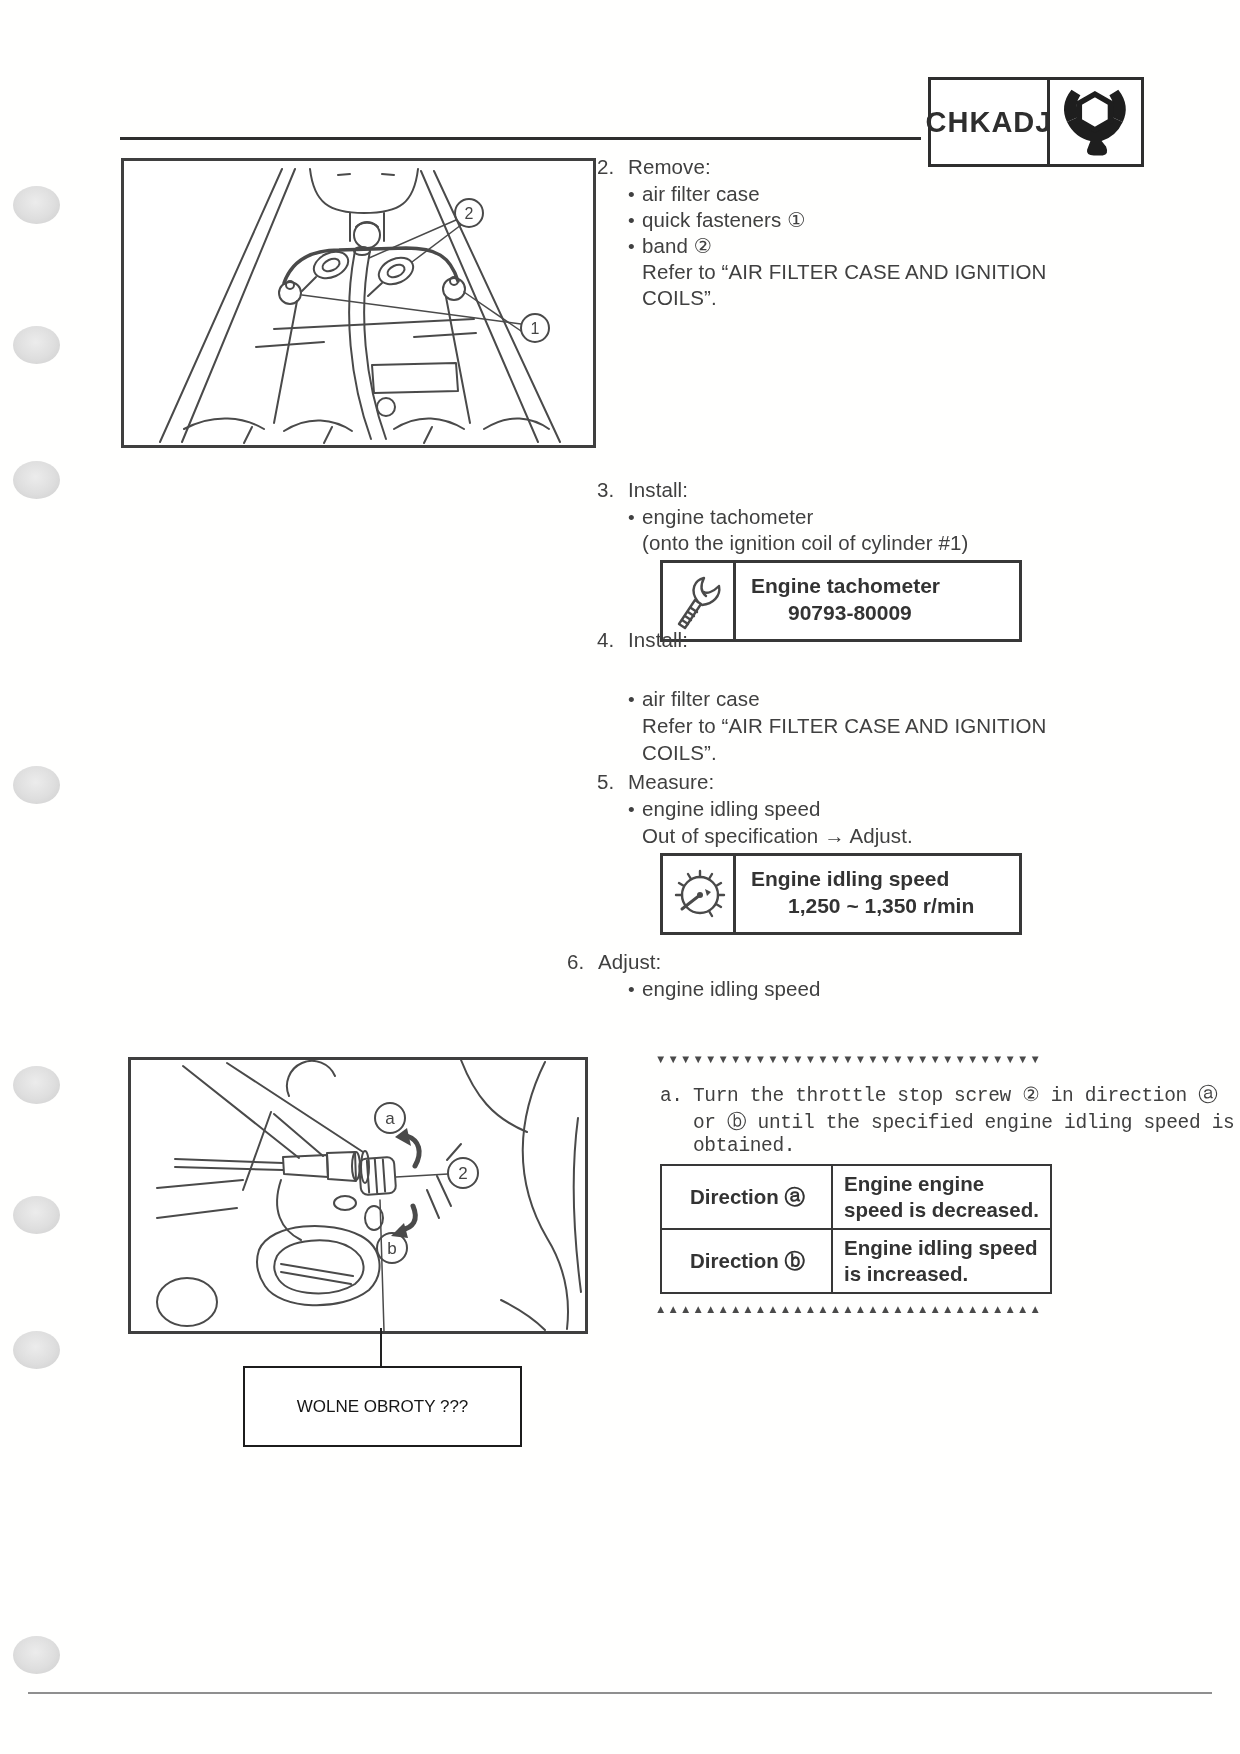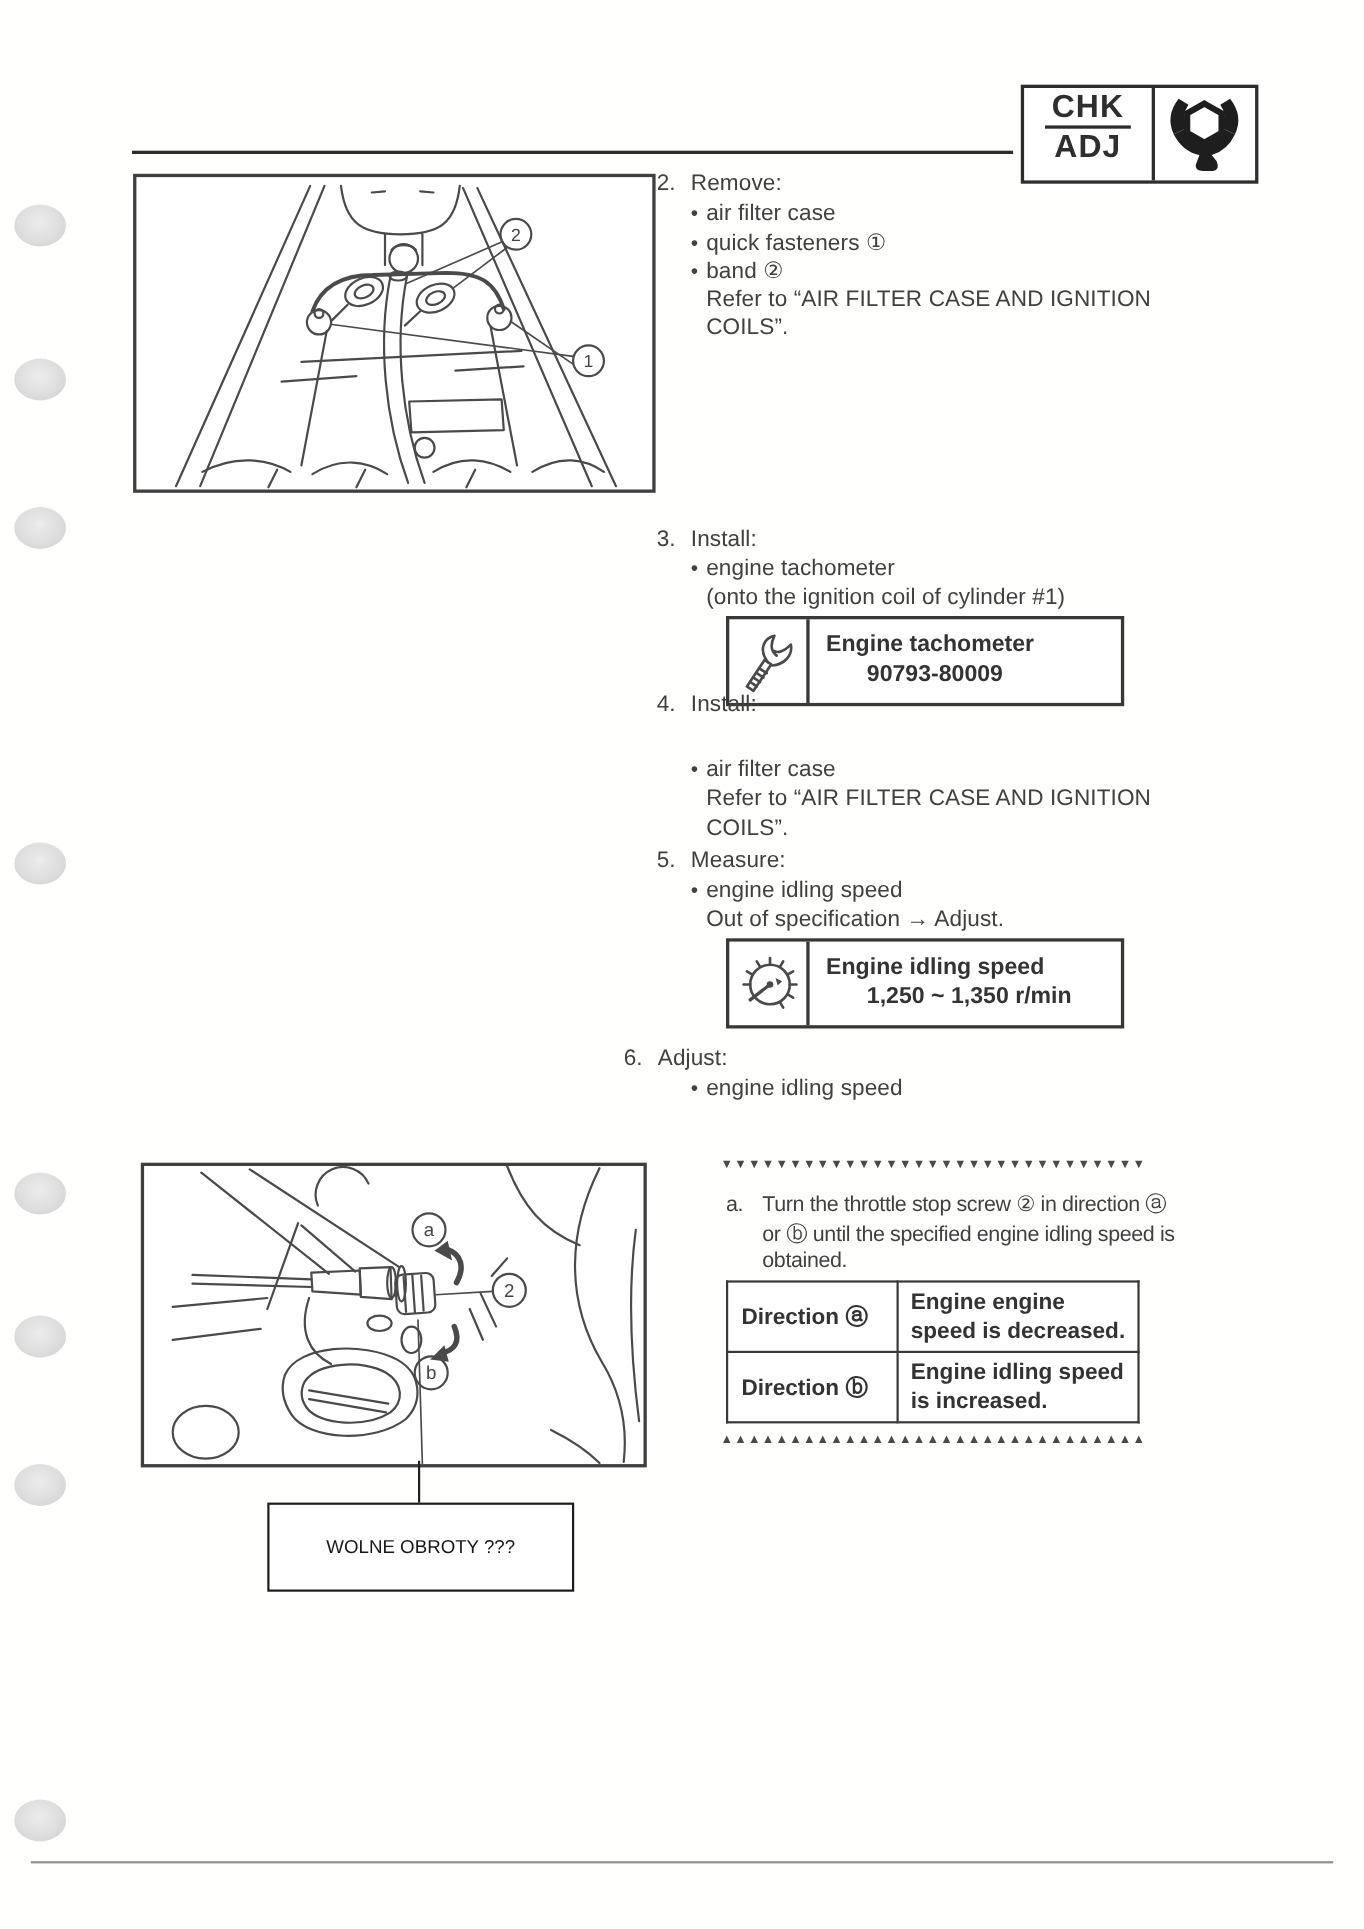--- a/index.html
+++ b/index.html
@@ -12,34 +12,34 @@
     background:radial-gradient(ellipse at 48% 42%, #ececec 0%, #dedede 55%, #cdcdcd 100%);
   }
   .t{position:absolute;font-size:20.5px;color:#404040;white-space:nowrap;letter-spacing:0.1px;}
   .marker{display:inline-block;width:31px;}
   .amarker{display:inline-block;width:33px;}
   .bul{display:inline-block;width:14px;font-size:19px;}
   .title-bar{position:absolute;left:190px;top:97px;width:750px;text-align:center;
     font-size:24px;font-weight:bold;color:#2d2d2d;letter-spacing:0.6px;}
   .rule{position:absolute;left:120px;top:137px;width:801px;height:3px;background:#2e2e2e;}
   .badge{position:absolute;left:928px;top:77px;width:210px;height:84px;border:3px solid #2e2e2e;display:flex;background:#fff;}
-  .badge-left{width:116px;border-right:3px solid #2e2e2e;display:flex;flex-direction:column;align-items:center;justify-content:flex-start;}
+  .badge-left{width:116px;border-right:3px solid #2e2e2e;display:flex;align-items:center;justify-content:center;}
   .badge-left .w{font-size:29px;font-weight:bold;color:#2e2e2e;line-height:34px;letter-spacing:1px;}
   .badge-div{width:78px;height:3px;background:#2e2e2e;}
   .badge-right{flex:1;display:flex;align-items:center;justify-content:center;}
   .figbox{position:absolute;border:3px solid #3f3f3f;background:#fff;}
   .spec{position:absolute;left:660px;width:356px;height:76px;border:3px solid #383838;display:flex;background:#fff;}
   .spec-icon{width:70px;border-right:3px solid #383838;display:flex;align-items:center;justify-content:center;}
   .spec-text{flex:1;padding:9px 0 0 15px;font-weight:bold;color:#333;font-size:21px;line-height:27px;}
   .spec-val{padding-left:37px;}
   .sep{position:absolute;left:655px;width:372px;font-size:11.5px;letter-spacing:1.1px;color:#4a4a4a;white-space:nowrap;}
-  .aline{font-size:19.5px;letter-spacing:-0.35px;}
+  .aline{font-size:19.5px;letter-spacing:-0.35px;font-family:Liberation Mono, monospace;}
   table.dir{position:absolute;left:660px;top:1164px;border-collapse:collapse;background:#fff;}
   table.dir td{border:2px solid #383838;font-weight:bold;color:#333;}
-  td.dlab{width:140px;font-size:20.5px;padding-left:12px;}
+  td.dlab{width:140px;font-size:20.5px;padding-left:28px;}
   td.deff{width:202px;font-size:20.5px;line-height:26px;padding:5px 4px 5px 11px;}
   .labelbox{position:absolute;left:243px;top:1366px;width:275px;height:77px;border:2px solid #1c1c1c;
     display:flex;align-items:center;justify-content:center;font-size:17px;color:#161616;background:#fff;}
   .leader{position:absolute;left:380px;top:1328px;width:2px;height:39px;background:#222;}
   .pagenum{position:absolute;left:0px;top:1646px;width:1140px;text-align:center;font-size:21px;color:#4a4a4a;}
   .footrule{position:absolute;left:28px;top:1692px;width:1184px;height:2px;background:#8f8f8f;}
   svg text{font-family:"Liberation Sans","DejaVu Sans",sans-serif;}
 </style>
 </head>
 <body>

